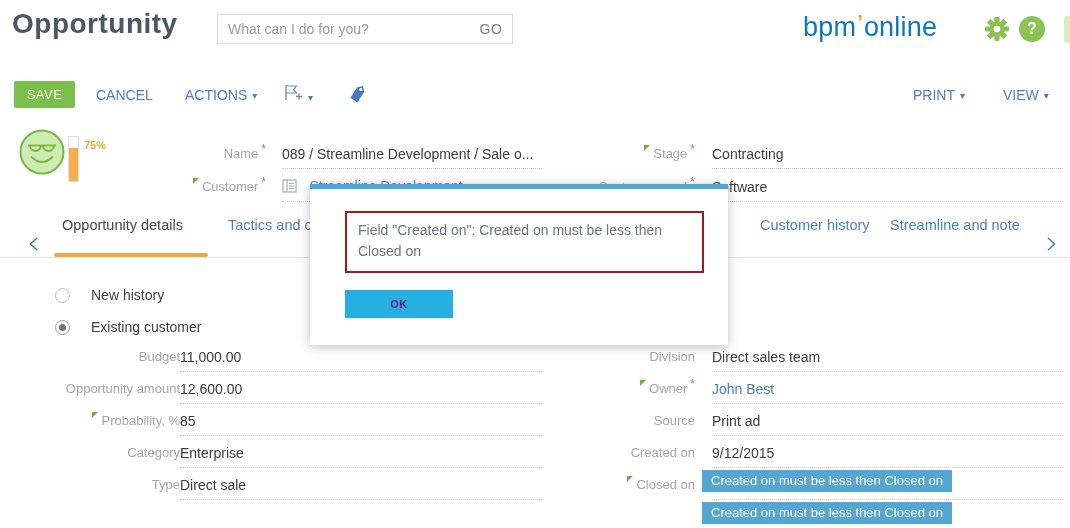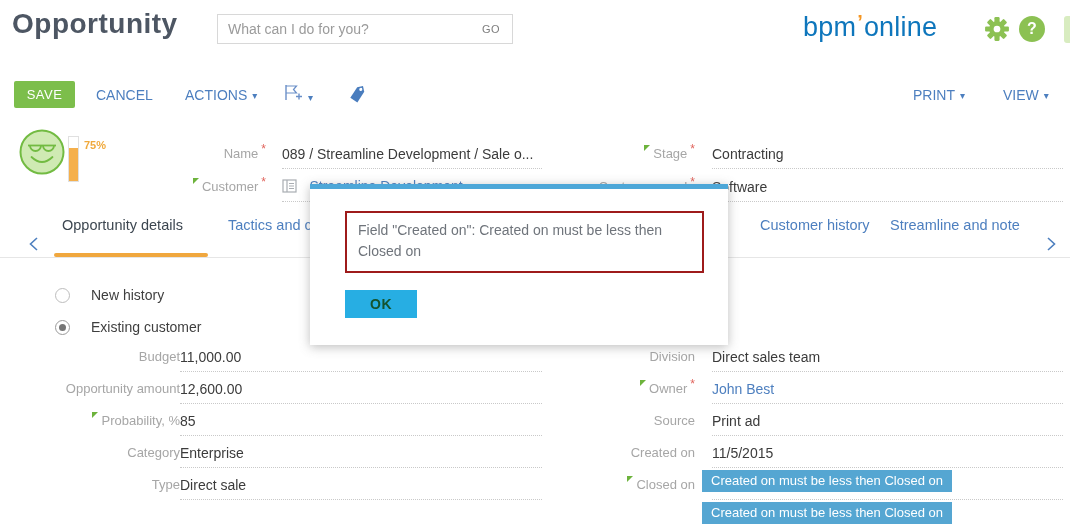--- a/index.html
+++ b/index.html
@@ -8,21 +8,21 @@
   .page { position:relative; width:1070px; height:528px; background:#fff; overflow:hidden; }
 
   
   .page-title { position:absolute; left:12px; top:8px; font-size:28px; font-weight:700;
                 color:#4d5663; letter-spacing:.5px; }
   .searchbox { position:absolute; left:217px; top:14px; width:296px; height:30px;
                border:1px solid #d8d8d8; background:#fff; display:flex; align-items:center; }
   .searchbox input { border:none; outline:none; flex:1; padding:0 10px; font-size:14px;
                      color:#444; font-family:"Liberation Sans", sans-serif; }
   .searchbox input::placeholder { color:#9b9b9b; }
-  .search-go { width:42px; text-align:center; font-size:11px; color:#7e7e7e; cursor:pointer; letter-spacing:.5px; }
+  .search-go { width:42px; text-align:center; font-size:14px; color:#7e7e7e; cursor:pointer; letter-spacing:.5px; }
   .logo { position:absolute; left:803px; top:12px; font-size:27px; color:#0e76bc; letter-spacing:.2px; }
   .logo .apos { color:#f59623; font-weight:bold; font-size:20px; position:relative; top:-7px; margin:0 1px; }
   .hdr-icon { position:absolute; top:16px; width:26px; height:26px; cursor:pointer; }
   .help-circle { border-radius:50%; background:#8cc153; color:#fff; font-weight:bold;
                  font-size:16px; text-align:center; line-height:26px; }
   .edge-sliver { position:absolute; right:0; top:16px; width:6px; height:27px;
                  background:#d8ecc0; border-radius:3px 0 0 3px; }
 
   
   .btn-save { position:absolute; left:14px; top:81px; width:61px; height:27px; background:#7cbe4b;
@@ -85,22 +85,22 @@
 
   
   .tooltip { position:absolute; left:702px; background:#55a6d2; color:#fff; font-size:13px;
              padding:3px 9px 4px 9px; white-space:nowrap; z-index:5; }
 
   
   .modal { position:absolute; left:310px; top:184px; width:418px; height:161px; background:#fff;
            border-top:5px solid #4da7d8; box-shadow:0 2px 10px rgba(110,110,110,.45); z-index:20; }
   .modal-msg { margin:22px 24px 0 35px; border:2px solid #9e1b1b; padding:7px 11px 9px 11px;
                color:#6f747b; font-size:14px; line-height:1.5; }
-  .modal-ok { margin:17px 0 0 35px; width:72px; height:28px; background:#27aee3; border:none;
-              color:#14532d; font-size:14px; font-weight:bold; cursor:pointer; letter-spacing:.5px;
+  .modal-ok { margin:17px 0 0 35px; width:108px; height:28px; background:#27aee3; border:none;
+              color:#701a75; font-size:11px; font-weight:bold; cursor:pointer; letter-spacing:.5px;
               font-family:"Liberation Sans", sans-serif; }
 </style>
 </head>
 <body>
 
 <div class="page">
 
   <div class="page-title">Opportunity</div>
 
   <div class="searchbox">
@@ -248,21 +248,21 @@
     <div class="frow">
       <div class="cell-l lbl"><span class="lbltxt"><span class="mark"></span><span>Owner</span></span><span class="req">*</span></div>
       <div class="cell-v val val-link">John Best</div>
     </div>
     <div class="frow">
       <div class="cell-l lbl"><span class="lbltxt">Source</span></div>
       <div class="cell-v val">Print ad</div>
     </div>
     <div class="frow">
       <div class="cell-l lbl"><span class="lbltxt">Created on</span></div>
-      <div class="cell-v val">11/5/2015</div>
+      <div class="cell-v val">9/12/2015</div>
     </div>
     <div class="frow">
       <div class="cell-l lbl"><span class="lbltxt"><span class="mark"></span><span>Closed on</span></span></div>
       <div class="cell-v val">6/25/2015</div>
     </div>
   </div>
 
   <div class="tooltip" style="top:470px;">Created on must be less then Closed on</div>
   <div class="tooltip" style="top:502px;">Created on must be less then Closed on</div>
 

